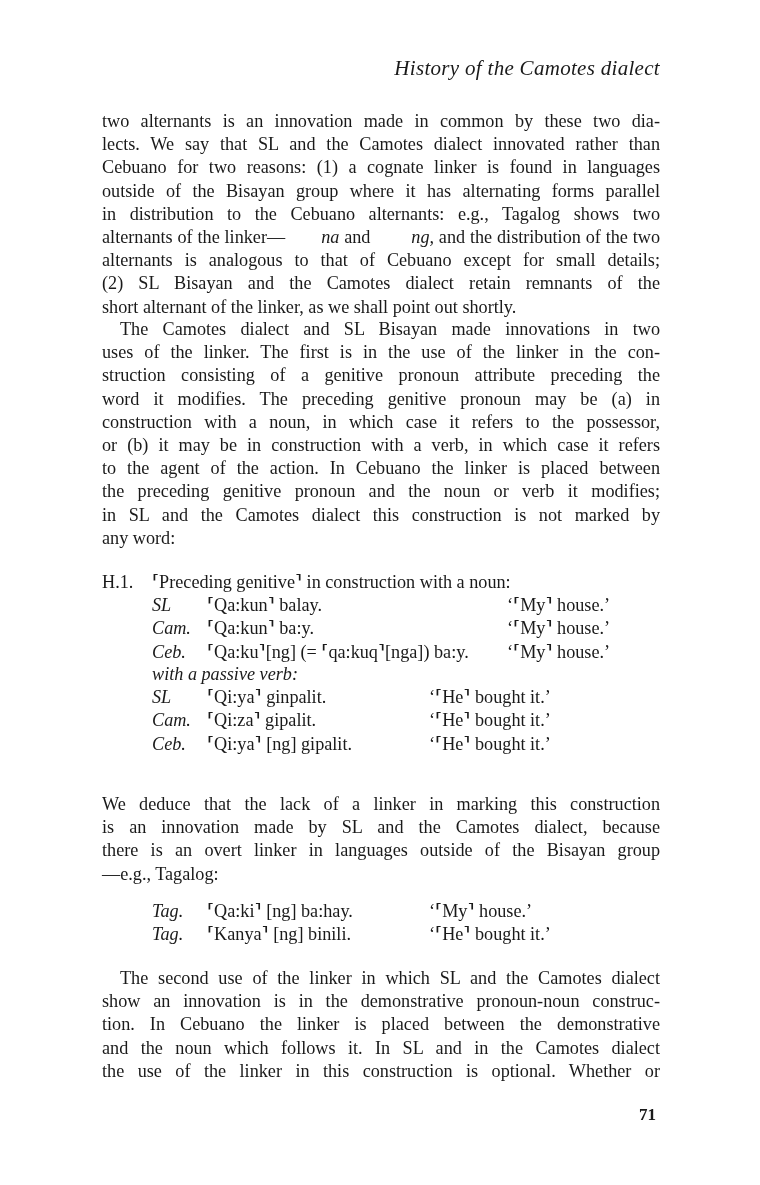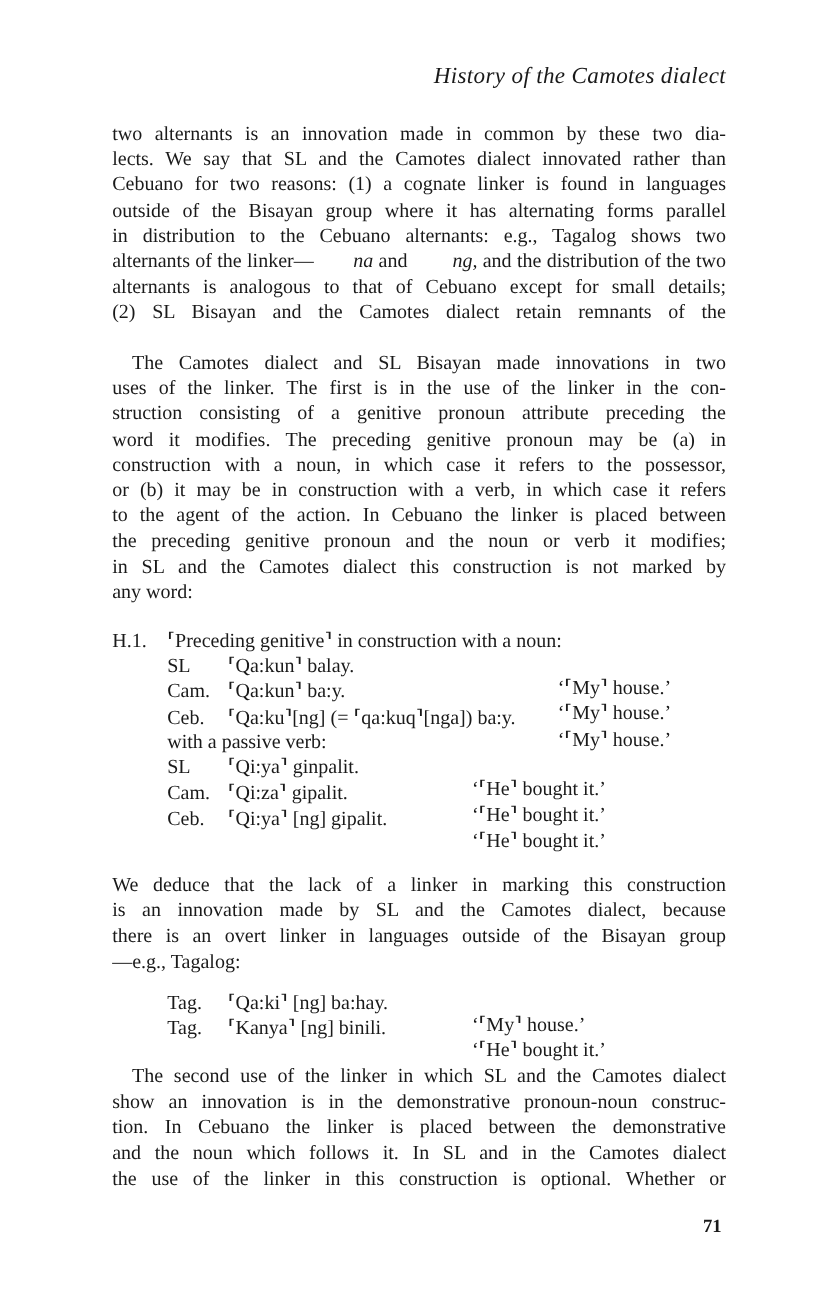--- a/index.html
+++ b/index.html
@@ -19,43 +19,44 @@
     .para { margin: 0; text-align: justify; text-align-last: left; }
     .para .ln { display: block; text-align: justify; text-align-last: justify; }
     .para .ln.last { text-align-last: left; }
     em { font-style: italic; margin-left: 36px; }
 
     .ex { position: absolute; left: 102px; width: 560px; font-size: 18.2px; line-height: 23.2px; }
     .ex-row { position: relative; height: 23.2px; white-space: nowrap; }
     .ex-num { position: absolute; left: 0; }
     .ex-head { position: absolute; left: 50px; right: 0; }
     .ex-head.justify { text-align: justify; text-align-last: justify; }
-    .ex-lang { position: absolute; left: 50px; }
+    .ex-lang { position: absolute; left: 50px; font-style: italic; }
     .ex-form { position: absolute; left: 105px; text-align: right; }
-    .ex-gloss { position: absolute; margin-top: 20px; }
+    .ex-gloss { position: absolute; }
 
     .page-number {
       position: absolute; top: 1105px; left: 639px; font-size: 17px; font-weight: bold;
     }
   </style>
 </head>
 <body>
 
 <div class="running-head">History of the Camotes dialect</div>
 
 <div class="text-block" style="top:110px;">
   <p class="para">
     <span class="ln">two alternants is an innovation made in common by these two dia-</span>
     <span class="ln">lects. We say that SL and the Camotes dialect innovated rather than</span>
     <span class="ln">Cebuano for two reasons: (1) a cognate linker is found in languages</span>
     <span class="ln">outside of the Bisayan group where it has alternating forms parallel</span>
     <span class="ln">in distribution to the Cebuano alternants: e.g., Tagalog shows two</span>
     <span class="ln"><span>alternants of the linker—</span><em>na</em><span> and </span><em>ng,</em><span> and the distribution of the two</span></span>
     <span class="ln">alternants is analogous to that of Cebuano except for small details;</span>
     <span class="ln">(2) SL Bisayan and the Camotes dialect retain remnants of the</span>
+    <span class="ln last">short alternant of the linker, as we shall point out shortly.</span>
   </p>
 </div>
 
 <div class="text-block" style="top:318px;">
   <p class="para">
     <span class="ln" style="padding-left:18px;">The Camotes dialect and SL Bisayan made innovations in two</span>
     <span class="ln">uses of the linker. The first is in the use of the linker in the con-</span>
     <span class="ln">struction consisting of a genitive pronoun attribute preceding the</span>
     <span class="ln">word it modifies. The preceding genitive pronoun may be (a) in</span>
     <span class="ln">construction with a noun, in which case it refers to the possessor,</span>

